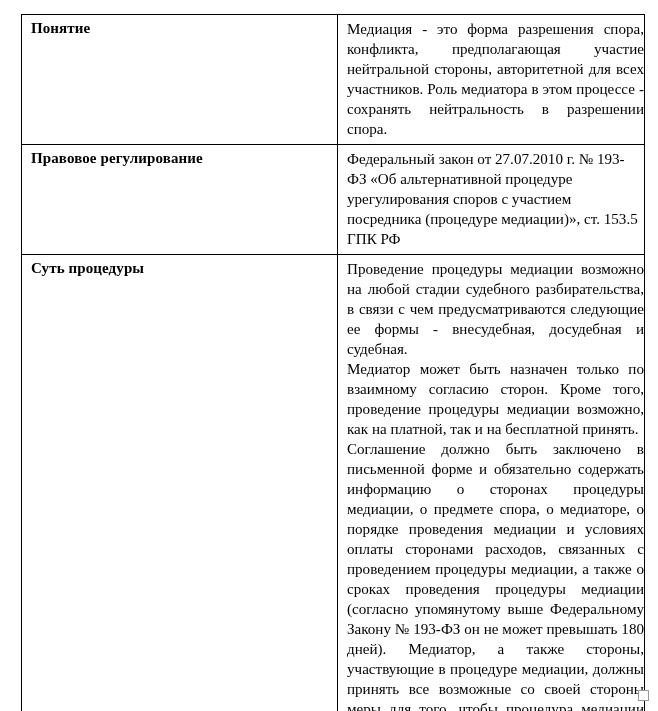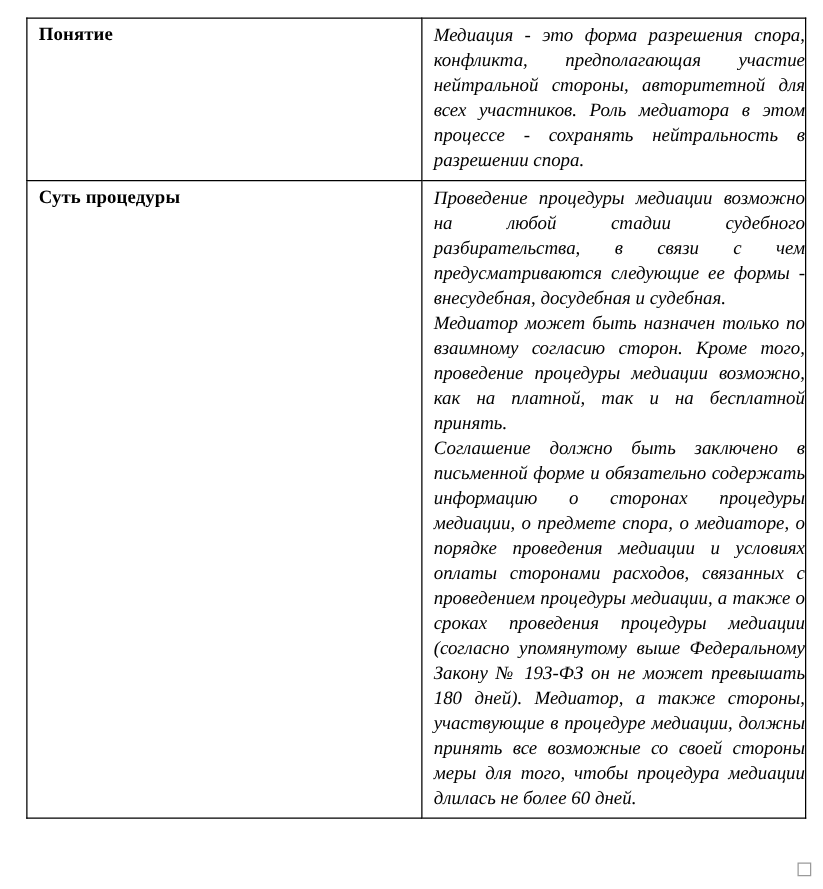--- a/index.html
+++ b/index.html
@@ -53,21 +53,20 @@
   .body-cell {
     font-size: 15.1px;
     line-height: 20px;
   }
 
   .body-cell p {
     margin: 0;
     text-align: justify;
     text-justify: inter-word;
     hyphens: none;
-    font-style: italic;
   }
 
   .body-cell p.plain {
     text-align: left;
   }
 
   
   tr.row-concept td { height: 100px; }
   tr.row-regulation td { height: 86px; }
   tr.row-essence td { height: 465px; }
@@ -94,20 +93,26 @@
     </colgroup>
     <tbody>
 
       <tr class="row-concept">
         <td class="label-cell">Понятие</td>
         <td class="body-cell">
           <p>Медиация - это форма разрешения спора, конфликта, предполагающая участие нейтральной стороны, авторитетной для всех участников. Роль медиатора в этом процессе - сохранять нейтральность в разрешении спора.</p>
         </td>
       </tr>
 
+      <tr class="row-regulation">
+        <td class="label-cell">Правовое регулирование</td>
+        <td class="body-cell">
+          <p class="plain">Федеральный закон от 27.07.2010 г. № 193-ФЗ «Об альтернативной процедуре урегулирования споров с участием посредника (процедуре медиации)», ст. 153.5 ГПК РФ</p>
+        </td>
+      </tr>
 
       <tr class="row-essence">
         <td class="label-cell">Суть процедуры</td>
         <td class="body-cell">
           <p>Проведение процедуры медиации возможно на любой стадии судебного разбирательства, в связи с чем предусматриваются следующие ее формы - внесудебная, досудебная и судебная.</p>
           <p>Медиатор может быть назначен только по взаимному согласию сторон. Кроме того, проведение процедуры медиации возможно, как на платной, так и на бесплатной принять.</p>
           <p>Соглашение должно быть заключено в письменной форме и обязательно содержать информацию о сторонах процедуры медиации, о предмете спора, о медиаторе, о порядке проведения медиации и условиях оплаты сторонами расходов, связанных с проведением процедуры медиации, а также о сроках проведения процедуры медиации (согласно упомянутому выше Федеральному Закону № 193-ФЗ он не может превышать 180 дней). Медиатор, а также стороны, участвующие в процедуре медиации, должны принять все возможные со своей стороны меры для того, чтобы процедура медиации длилась не более 60 дней.</p>
         </td>
       </tr>
 

